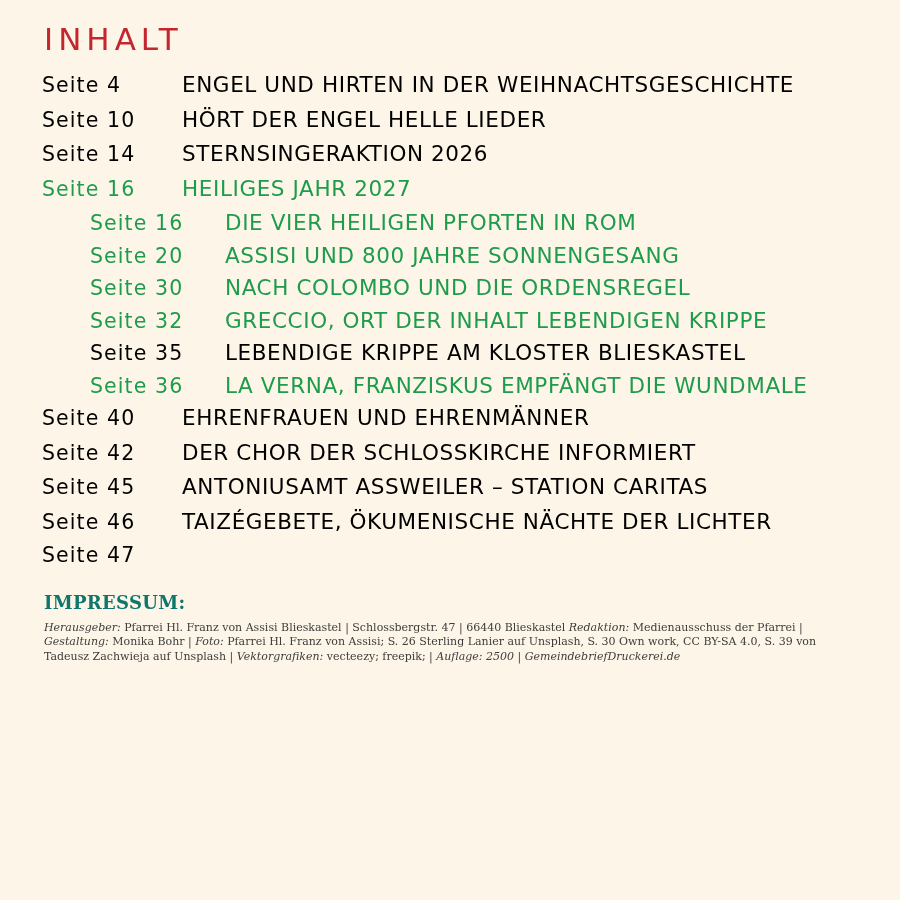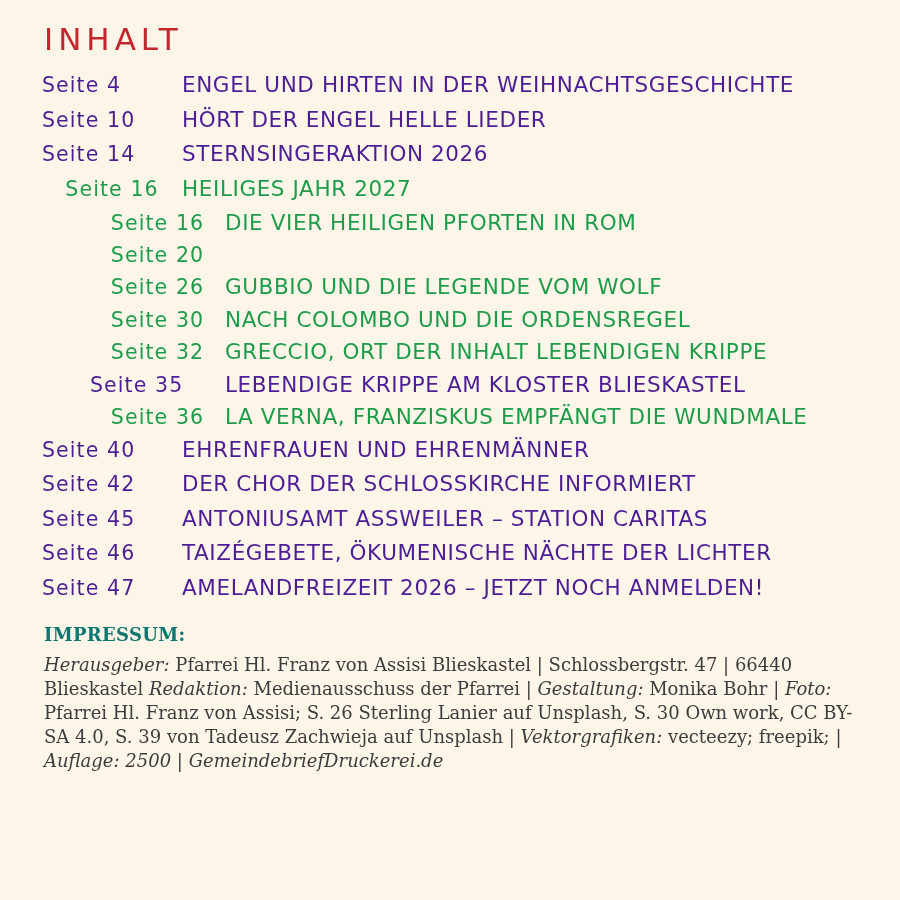--- a/index.html
+++ b/index.html
@@ -54,37 +54,37 @@
   }
   .pg.sub {
     width: 135px;
   }
   .ti {
     font-family: "DejaVu Sans", sans-serif;
     font-size: 21.5px;
     letter-spacing: 0.6px;
     white-space: nowrap;
   }
-  .red { color: #4c1d95; }
-  .green { color: #1e9b4b; text-align: center; }
+  .red { color: #000000; }
+  .green { color: #1e9b4b; }
 
   .impressum {
     margin-top: 26px;
   }
   .imp-title {
     font-family: "DejaVu Serif", serif;
     font-weight: bold;
     font-size: 18px;
     color: #0f766e;
     margin: 0 0 8px 2px;
     letter-spacing: 0.3px;
   }
   .imp-body {
     font-family: "DejaVu Serif", serif;
-    font-size: 18px;
+    font-size: 11px;
     color: #3c3c3c;
     line-height: 1.33;
     margin-left: 2px;
     max-width: 830px;
   }
   .imp-body i {
     font-style: italic;
   }
 </style>
 </head>
@@ -110,24 +110,21 @@
       <div class="toc-row">
         <span class="pg top green">Seite 16</span>
         <span class="ti green">HEILIGES JAHR 2027</span>
       </div>
       <div class="toc-row sub">
         <span class="pg sub green">Seite 16</span>
         <span class="ti green">DIE VIER HEILIGEN PFORTEN IN ROM</span>
       </div>
       <div class="toc-row sub">
         <span class="pg sub green">Seite 20</span>
-      </div>
-      <div class="toc-row sub">
-        <span class="pg sub green">Seite 26</span>
-        <span class="ti green">GUBBIO UND DIE LEGENDE VOM WOLF</span>
+        <span class="ti green">ASSISI UND 800 JAHRE SONNENGESANG</span>
       </div>
       <div class="toc-row sub">
         <span class="pg sub green">Seite 30</span>
         <span class="ti green">NACH COLOMBO UND DIE ORDENSREGEL</span>
       </div>
       <div class="toc-row sub">
         <span class="pg sub green">Seite 32</span>
         <span class="ti green">GRECCIO, ORT DER INHALT LEBENDIGEN KRIPPE</span>
       </div>
       <div class="toc-row sub">
@@ -149,21 +146,20 @@
       <div class="toc-row">
         <span class="pg top red">Seite 45</span>
         <span class="ti red">ANTONIUSAMT ASSWEILER – STATION CARITAS</span>
       </div>
       <div class="toc-row">
         <span class="pg top red">Seite 46</span>
         <span class="ti red">TAIZÉGEBETE, ÖKUMENISCHE NÄCHTE DER LICHTER</span>
       </div>
       <div class="toc-row">
         <span class="pg top red">Seite 47</span>
-        <span class="ti red">AMELANDFREIZEIT 2026 – JETZT NOCH ANMELDEN!</span>
       </div>
     </div>
 
   <div class="impressum">
     <div class="imp-title">IMPRESSUM:</div>
     <div class="imp-body"><i>Herausgeber:</i><span> Pfarrei Hl. Franz von Assisi Blieskastel | Schlossbergstr. 47 | 66440 Blieskastel </span><i>Redaktion:</i><span> Medienausschuss der Pfarrei | </span><i>Gestaltung:</i><span> Monika Bohr | </span><i>Foto:</i><span> Pfarrei Hl. Franz von Assisi; S. 26 Sterling Lanier auf Unsplash, S. 30 Own work, CC BY-SA 4.0, S. 39 von Tadeusz Zachwieja auf Unsplash | </span><i>Vektorgrafiken:</i><span> vecteezy; freepik;  | </span><i>Auflage: 2500</i><span> | </span><i>GemeindebriefDruckerei.de</i></div>
   </div>
 
 </div>
 

